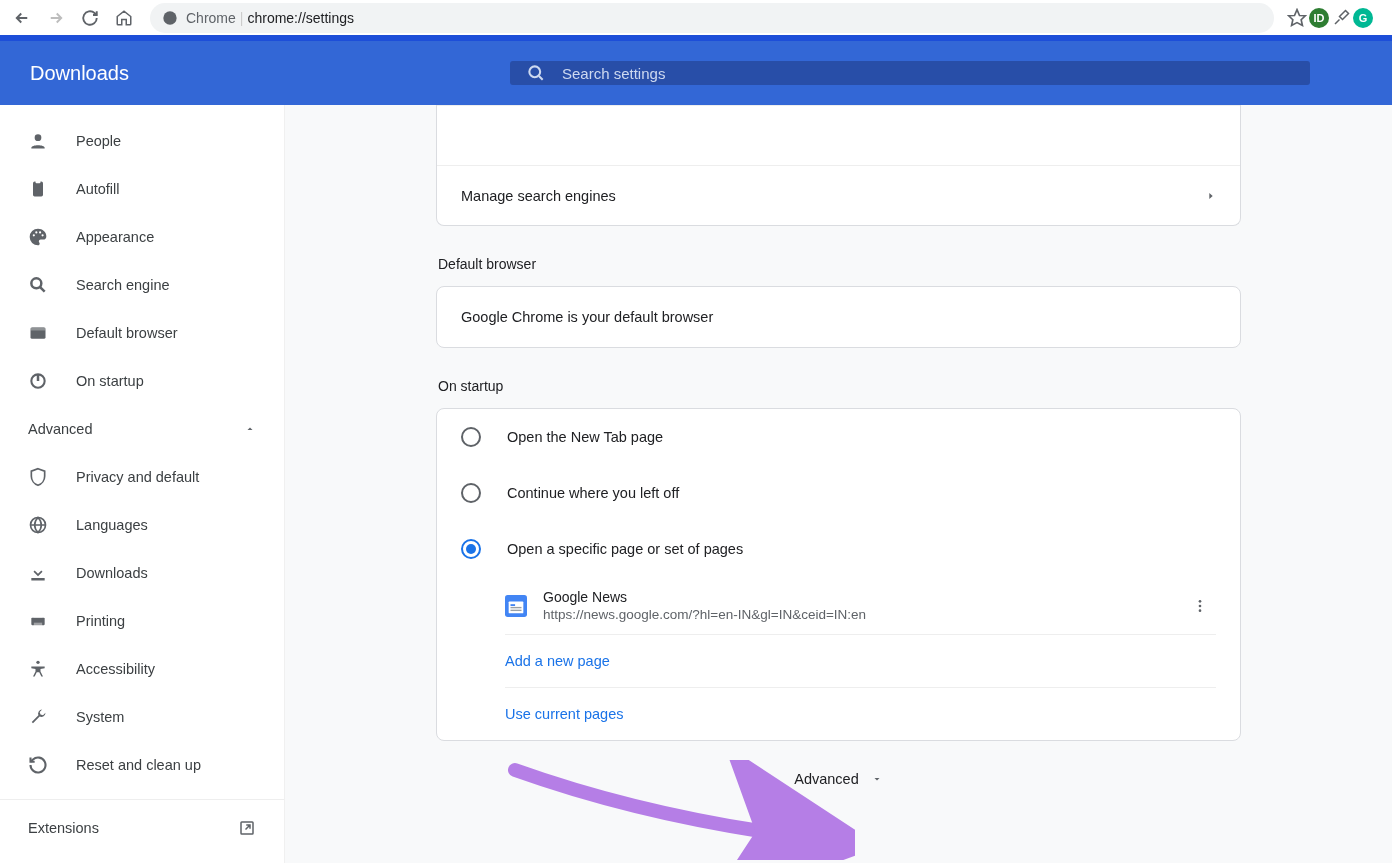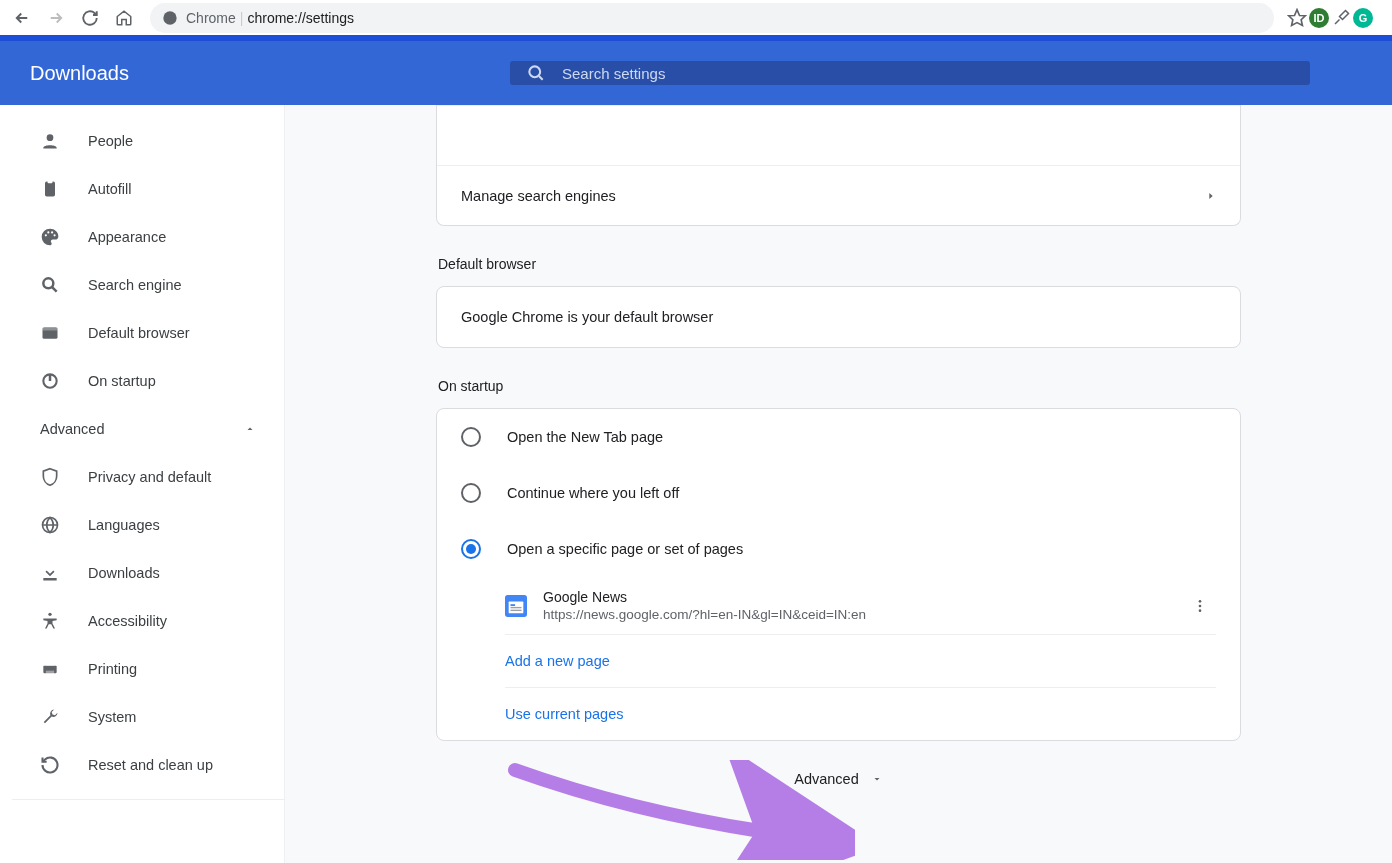--- a/index.html
+++ b/index.html
@@ -22,21 +22,21 @@
     .app-header { height: 64px; background: #3367d6; display: flex; align-items: center; padding: 0 30px; gap: 30px; }
     .app-title { color: #fff; font-size: 20px; font-weight: 500; width: 450px; }
     .search-box { flex: 1; max-width: 800px; height: 24px; background: #284ea8; border-radius: 3px; display: flex; align-items: center; padding: 0 16px; gap: 16px; }
     .search-box input { flex: 1; background: transparent; border: none; outline: none; color: #fff; font-size: 15px; }
     .search-box input::placeholder { color: #cdd9f0; }
     
     
     .main { display: flex; height: calc(100% - 105px); }
     
     
-    .sidebar { width: 285px; background: #fff; border-right: 1px solid #f0f0f0; padding-top: 12px; overflow-y: auto; padding-left: 12px; }
+    .sidebar { width: 285px; background: #fff; border-right: 1px solid #f0f0f0; padding-top: 12px; overflow-y: auto; }
     .sidebar-item { display: flex; align-items: center; height: 48px; padding: 0 28px; gap: 28px; cursor: pointer; color: #3c4043; font-size: 14.5px; }
     .sidebar-item .icon { width: 20px; display: flex; align-items: center; justify-content: center; color: #5f6368; }
     .sidebar-section { display: flex; align-items: center; height: 48px; padding: 0 28px; cursor: pointer; color: #3c4043; font-size: 14.5px; justify-content: space-between; }
     .sidebar-section .arrow { color: #5f6368; }
     .sidebar-sep { height: 1px; background: #eee; margin: 10px 0 0 0; }
     .sidebar-ext { display: flex; align-items: center; height: 56px; padding: 0 28px; color: #3c4043; font-size: 14.5px; justify-content: space-between; cursor: pointer; }
     
     
     .content { flex: 1; background: #f8f9fa; overflow-y: auto; padding: 0 0 40px 0; display: flex; flex-direction: column; align-items: center; position: relative; }
     .content-inner { width: 805px; }
@@ -230,55 +230,64 @@
           <svg width="20" height="20" viewBox="0 0 24 24" fill="#5f6368">
             <path d="M12 3v10l-4-4-1.4 1.4L12 16l5.4-5.6L16 9l-4 4V3h0z"></path>
             <rect x="4" y="18" width="16" height="3"></rect>
           </svg>
         </span>
       <span>Downloads</span>
     </div>
     <div class="sidebar-item">
       <span class="icon">
           <svg width="20" height="20" viewBox="0 0 24 24" fill="#5f6368">
-            <circle cx="12" cy="4" r="2"></circle>
-            <path d="M4 9h16v2l-5 1v3l3 6h-2l-2.5-5h-3L8 21H6l3-6v-3l-5-1V9z"></path>
-          </svg>
-        </span>
-      <span>Accessibility</span>
-    </div>
-    <div class="sidebar-item">
-      <span class="icon">
-          <svg width="20" height="20" viewBox="0 0 24 24" fill="#5f6368">
             <rect x="4" y="8" width="16" height="9" rx="1"></rect>
             <rect x="7" y="3" width="10" height="5" fill="#fff" fill-opacity="0.4"></rect>
             <rect x="7" y="14" width="10" height="6" fill="#fff" fill-opacity="0.4"></rect>
           </svg>
         </span>
       <span>Printing</span>
     </div>
     <div class="sidebar-item">
       <span class="icon">
           <svg width="20" height="20" viewBox="0 0 24 24" fill="#5f6368">
+            <circle cx="12" cy="4" r="2"></circle>
+            <path d="M4 9h16v2l-5 1v3l3 6h-2l-2.5-5h-3L8 21H6l3-6v-3l-5-1V9z"></path>
+          </svg>
+        </span>
+      <span>Accessibility</span>
+    </div>
+    <div class="sidebar-item">
+      <span class="icon">
+          <svg width="20" height="20" viewBox="0 0 24 24" fill="#5f6368">
             <path d="M21 7a5 5 0 0 1-7 4.5L6 19.5 4.5 18 12.5 10A5 5 0 0 1 17 3l-3 3 1 3 3 1 3-3z"></path>
           </svg>
         </span>
       <span>System</span>
     </div>
     <div class="sidebar-item">
       <span class="icon">
           <svg width="20" height="20" viewBox="0 0 24 24" fill="none" stroke="#5f6368" stroke-width="2.5">
             <path d="M3 12a9 9 0 1 0 3-6.7L3 8"></path>
             <path d="M3 3v5h5"></path>
           </svg>
         </span>
       <span>Reset and clean up</span>
     </div>
 
     <div class="sidebar-sep"></div>
+    <div class="sidebar-ext">
+      <span>Extensions</span>
+      <span>
+          <svg width="18" height="18" viewBox="0 0 24 24" fill="none" stroke="#5f6368" stroke-width="2">
+            <rect x="4" y="4" width="16" height="16" rx="1"></rect>
+            <path d="M10 14l6-6M11 8h5v5"></path>
+          </svg>
+        </span>
+    </div>
   </div>
 
   <div class="content">
     <div class="content-inner">
 
       <div class="card card-partial-top">
         <div class="card-row" style="border-top:1px solid #eee">
           &nbsp;
         </div>
         <div class="card-row">

